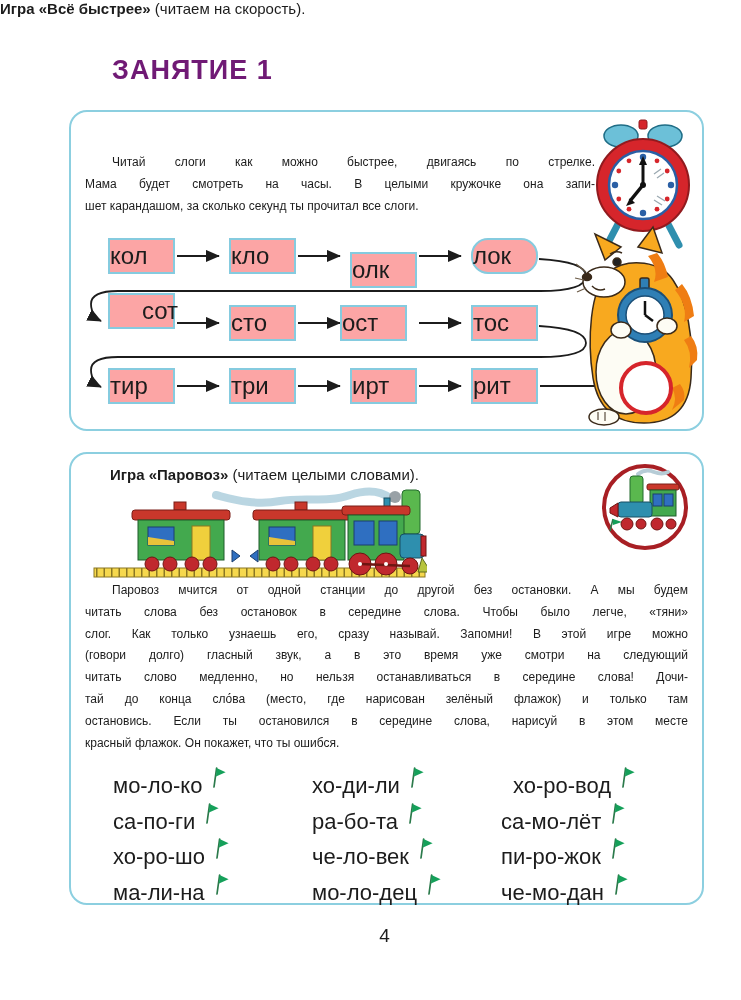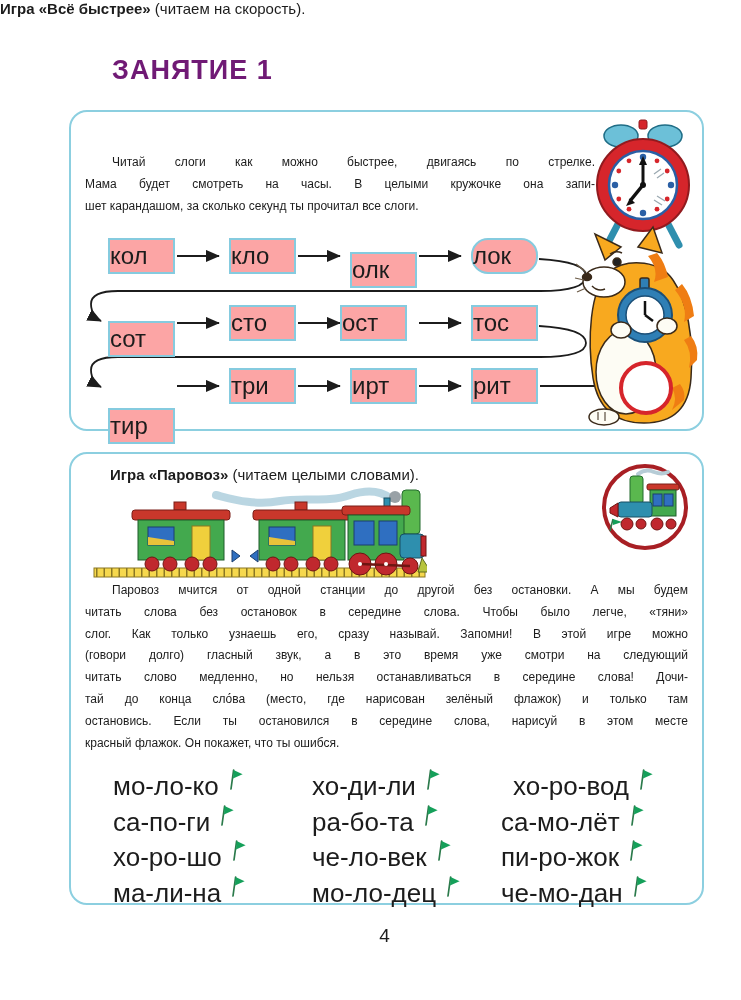--- a/index.html
+++ b/index.html
@@ -27,21 +27,21 @@
     position:absolute; width:67px; height:36px; box-sizing:border-box;
     border:2px solid #85cbdf; background:#fca5a5; z-index:2;
     text-align:left; line-height:31px; font-size:24px;
   }
   .illus { position:absolute; z-index:2; }
   #timer-circle {
     position:absolute; left:619px; top:361px; width:54px; height:54px;
     box-sizing:border-box; border:4px solid #d6252b; border-radius:50%;
     background:#fff; z-index:4;
   }
-  .word { position:absolute; font-size:26px; white-space:nowrap; z-index:2; }
+  .word { position:absolute; font-size:22px; white-space:nowrap; z-index:2; }
   .word .flag { display:inline-block; margin-left:9px; vertical-align:5px; }
   .page-number { position:absolute; left:69px; top:925px; width:631px; text-align:center; font-size:19px; }
 </style>
 </head>
 <body>
 
 <div class="page">
 
   <div class="page-title">ЗАНЯТИЕ 1</div>
 
@@ -77,25 +77,25 @@
       <path d="M539,326 C574,328 586,335 586,343 C586,353 570,357 540,357 L118,357 C99,357 91,362 91,370 C91,379 97,385 101,387" marker-end="url(#ah)"></path>
       <path d="M540,386 H610" marker-end="url(#ah)"></path>
     </g>
   </svg>
 
   <div>
       <div class="sylbox" style="top: 238px; left: 108px;">кол</div>
       <div class="sylbox" style="top: 238px; left: 229px;">кло</div>
       <div class="sylbox" style="top: 238px; left: 350px; margin-top: 14px;">олк</div>
       <div class="sylbox" style="top: 238px; left: 471px; border-radius: 17px;">лок</div>
-      <div class="sylbox" style="top: 321px; left: 108px;">сот</div>
+      <div class="sylbox" style="top: 293px; left: 108px; padding-left: 32px;">сот</div>
       <div class="sylbox" style="top: 305px; left: 229px;">сто</div>
       <div class="sylbox" style="top: 305px; left: 340px;">ост</div>
       <div class="sylbox" style="top: 305px; left: 471px;">тос</div>
-      <div class="sylbox" style="top: 368px; left: 108px; margin-top: 40px;">тир</div>
+      <div class="sylbox" style="top: 368px; left: 108px;">тир</div>
       <div class="sylbox" style="top: 368px; left: 229px;">три</div>
       <div class="sylbox" style="top: 368px; left: 350px;">ирт</div>
       <div class="sylbox" style="top: 368px; left: 471px;">рит</div>
     </div>
 
   <svg class="illus" style="left:588px; top:118px;" width="110" height="136" viewBox="0 0 110 136">
     <line x1="31" y1="104" x2="19" y2="127" stroke="#2f8fae" stroke-width="7" stroke-linecap="round"></line>
     <line x1="79" y1="104" x2="91" y2="127" stroke="#2f8fae" stroke-width="7" stroke-linecap="round"></line>
     <rect x="51" y="2" width="8" height="9" rx="2" fill="#d6252b" stroke="#911a1e"></rect>
     <ellipse cx="33" cy="18" rx="17" ry="11" fill="#6cc0d8" stroke="#1f6d86" stroke-width="1.5"></ellipse>

